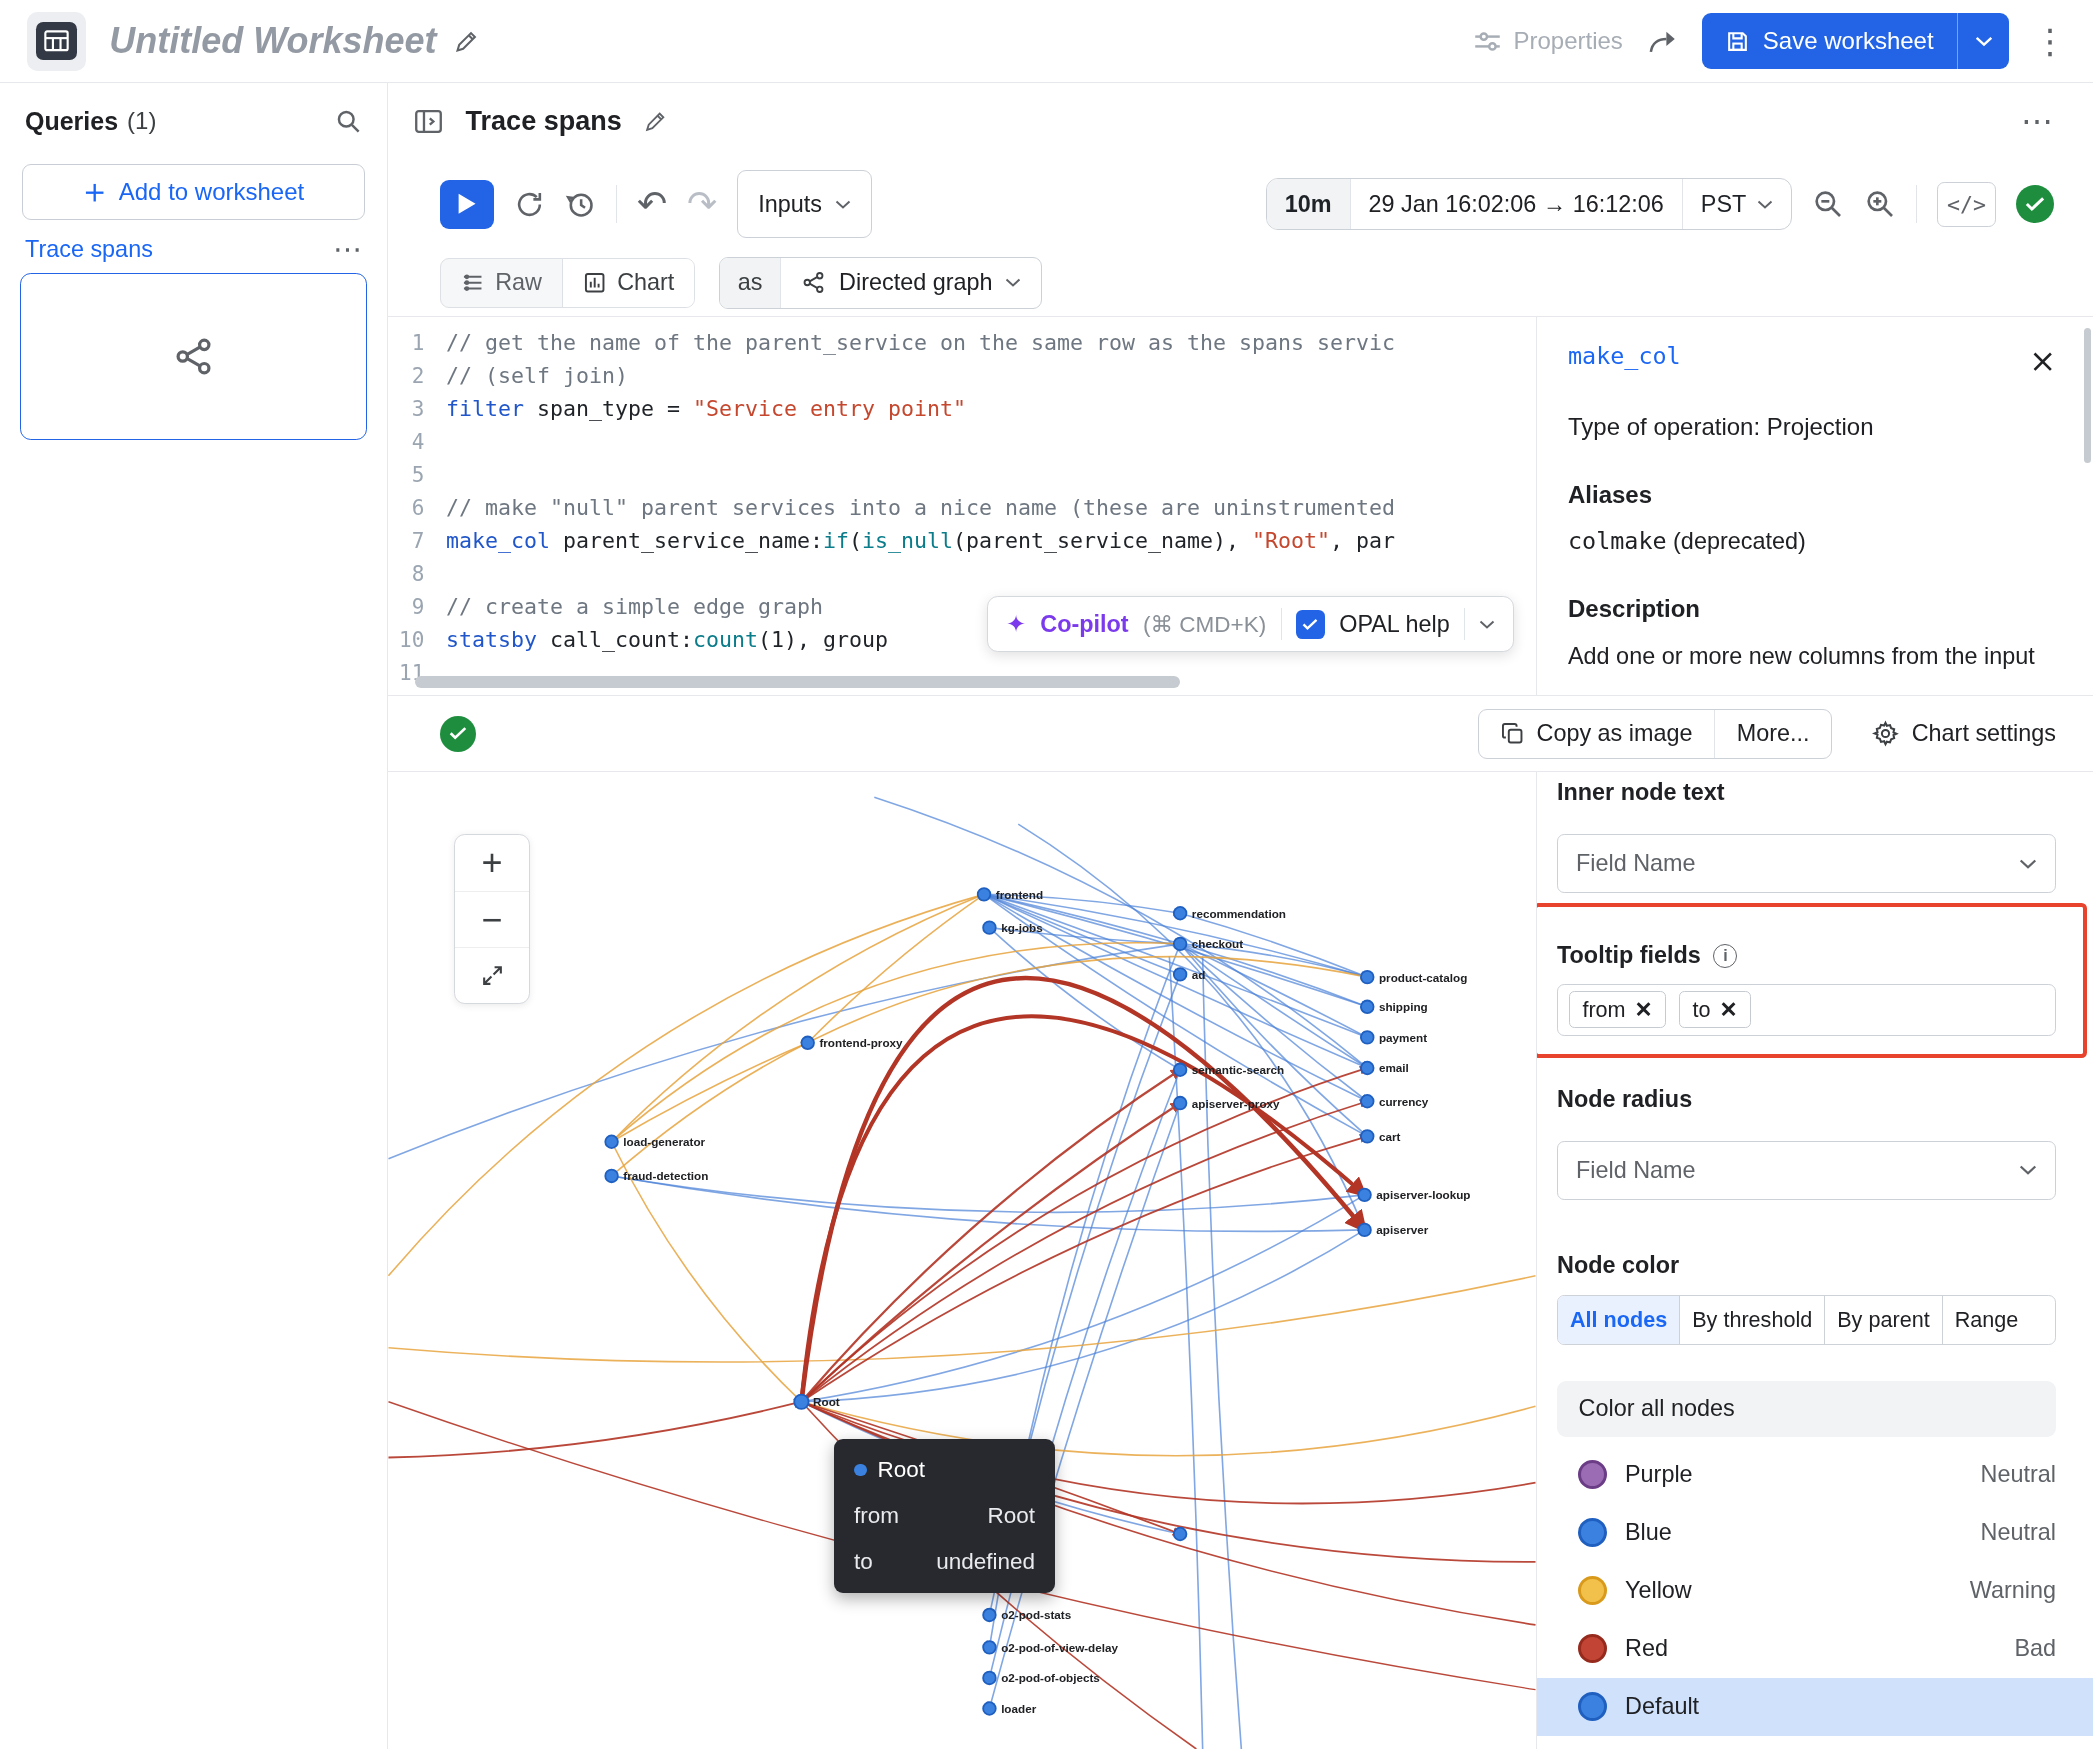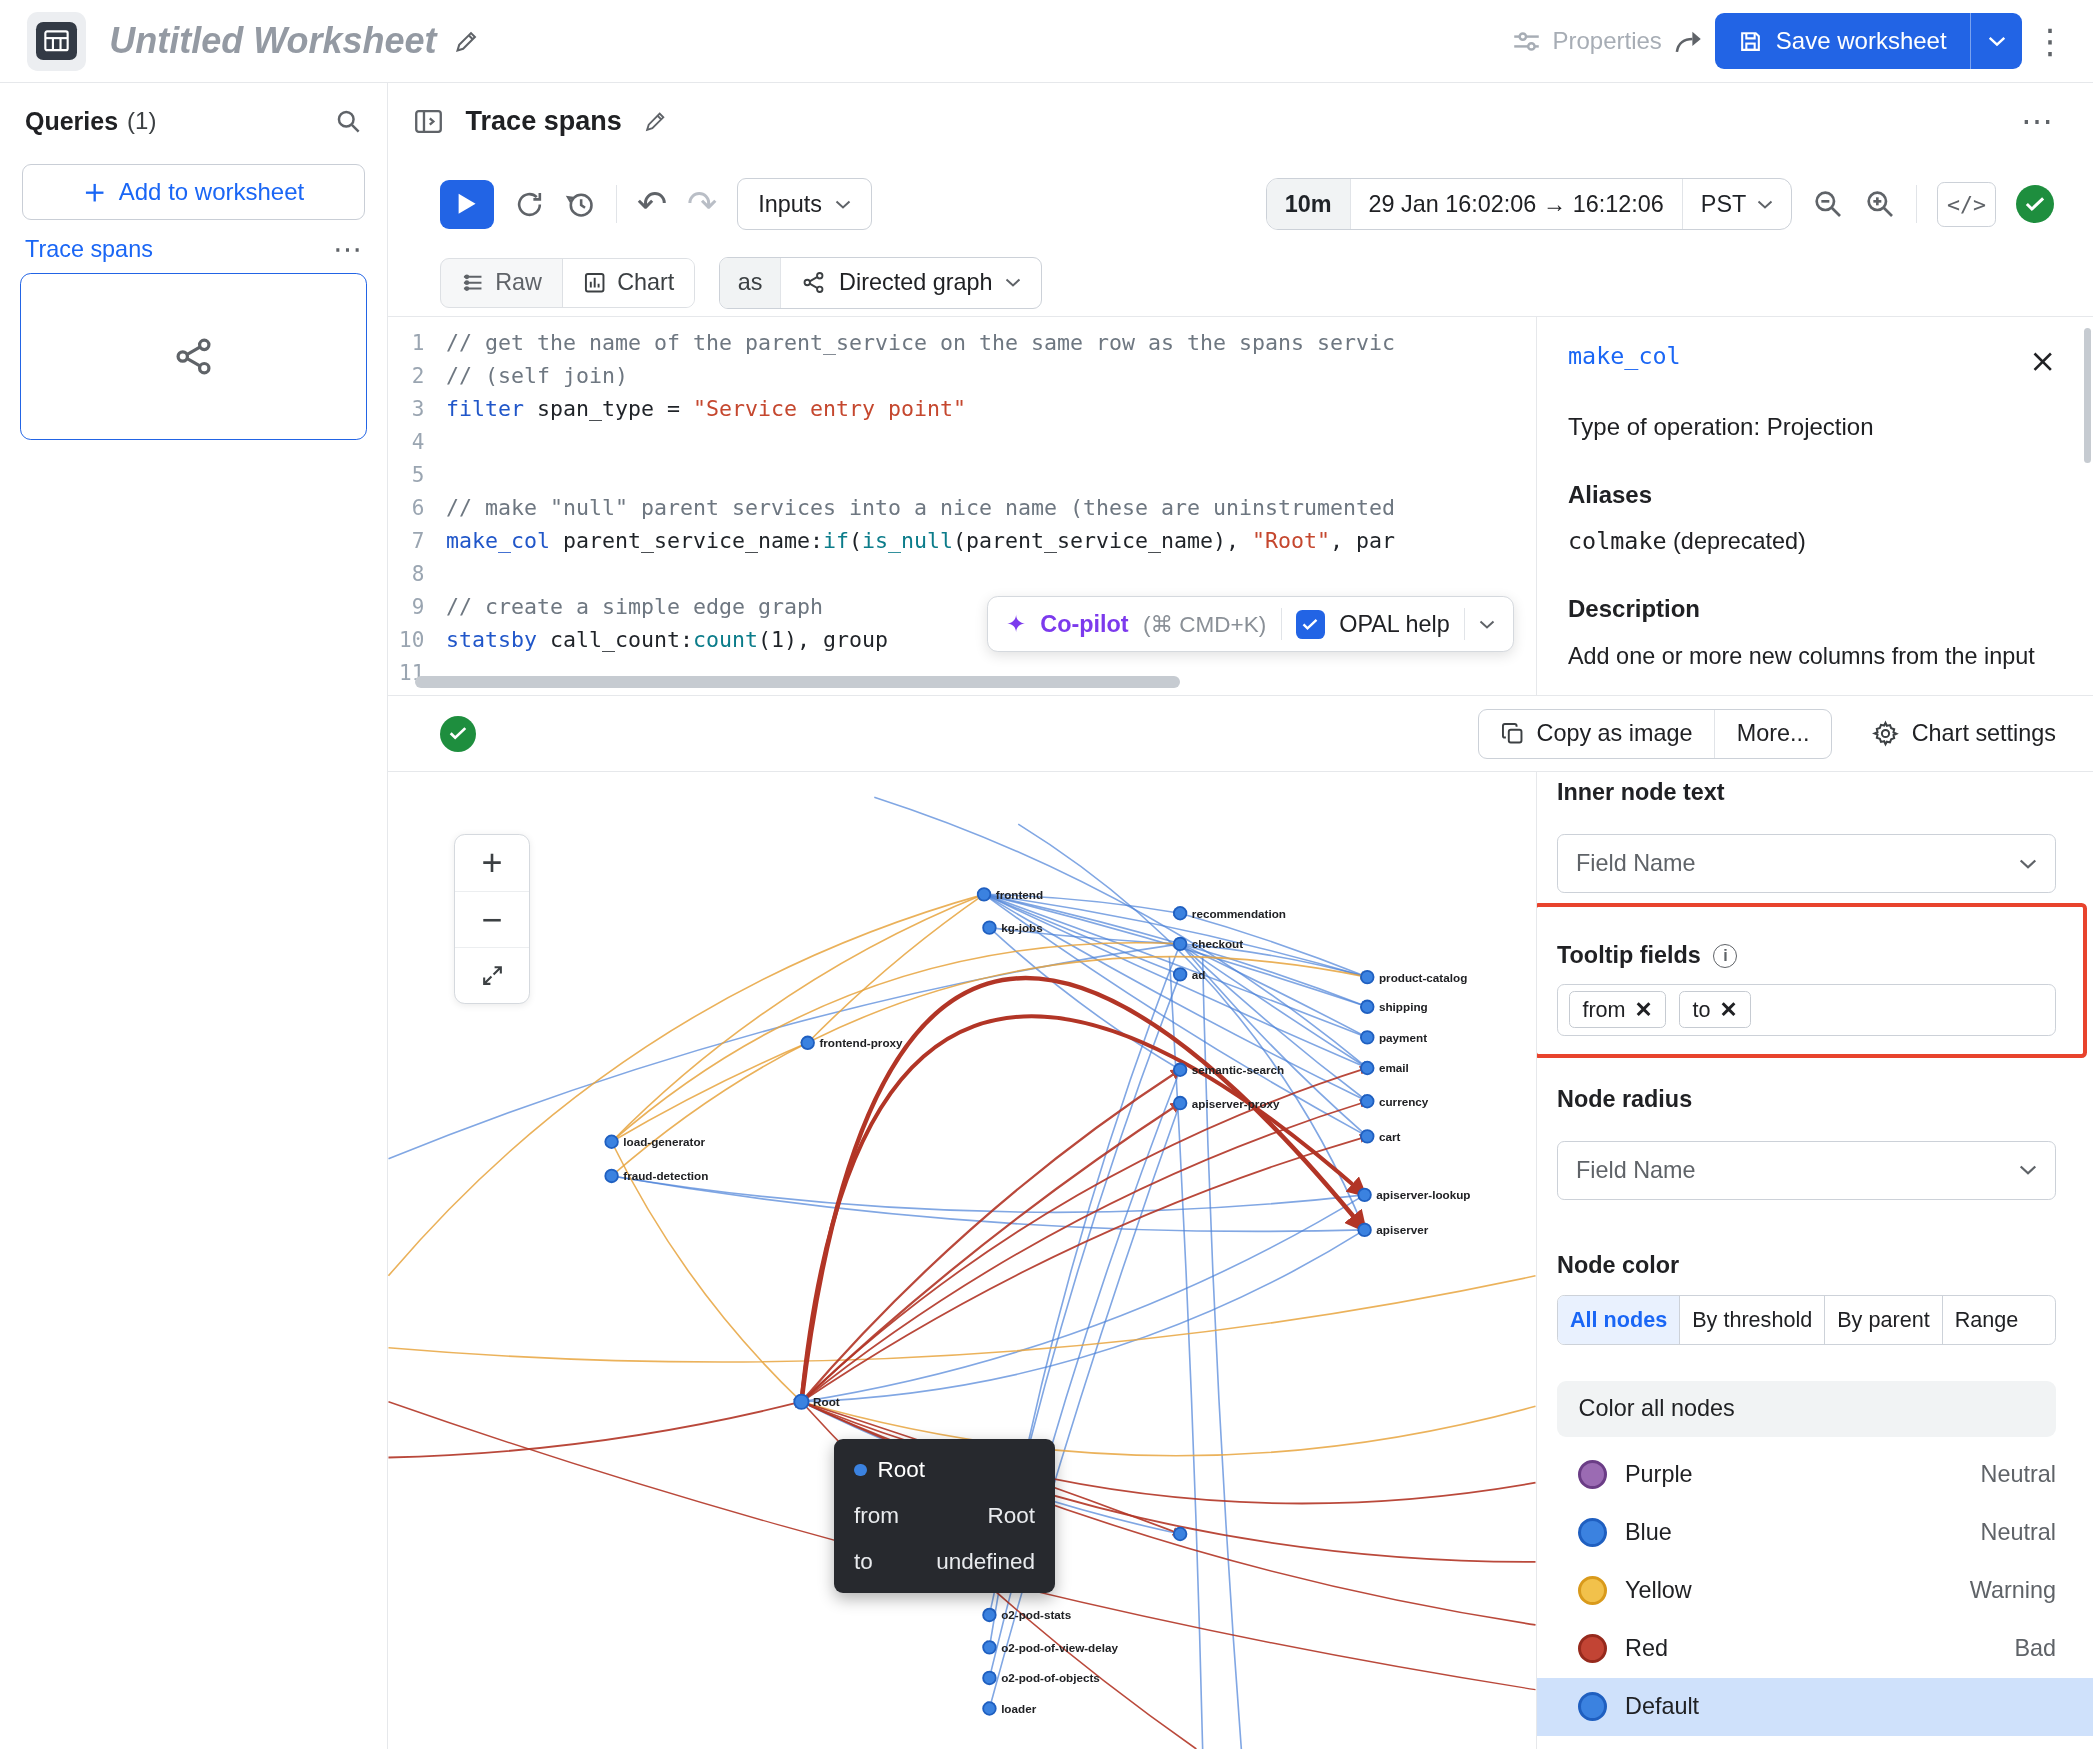--- a/index.html
+++ b/index.html
@@ -7,21 +7,21 @@
   body { font-family:"Liberation Sans",sans-serif; font-size:23.4px; color:#1f2328; background:#fff; overflow:hidden; }
   .app { position:relative; width:2094px; height:1750px; overflow:hidden; background:#fff; }
   svg { display:block; }
 
   
   .topbar { position:absolute; top:0; left:0; right:0; height:83px; background:#fff; border-bottom:0.9px solid #e6e8eb; display:flex; align-items:center; padding:0 27px; gap:16px; z-index:9; }
   .logo-tile { width:59px; height:59px; border-radius:10.8px; background:#eceef1; display:flex; align-items:center; justify-content:center; cursor:pointer; }
   .logo-inner { width:41px; height:38px; border-radius:7.2px; background:#333a45; display:flex; align-items:center; justify-content:center; }
   .wtitle { font-size:36px; font-style:italic; font-weight:600; color:#949aa3; margin-left:7.2px; }
   .iconbtn { display:flex; align-items:center; justify-content:center; color:#5f6368; cursor:pointer; }
-  .tb-right { margin-left:auto; display:flex; align-items:center; gap:11px; }
+  .tb-right { margin-left:auto; display:flex; align-items:center; gap:24px; }
   .properties { display:flex; align-items:center; gap:10.8px; color:#a7adb5; font-size:24px; cursor:pointer; }
   .save-group { display:flex; height:56px; border-radius:9px; overflow:hidden; }
   .save-main { display:flex; align-items:center; gap:12.6px; background:#2264e5; color:#fff; border:none; font-family:inherit; font-size:24px; font-weight:500; padding:0 23.4px; cursor:pointer; }
   .save-caret { width:52px; background:#2264e5; border:none; border-left:0.9px solid rgba(255,255,255,.4); display:flex; align-items:center; justify-content:center; cursor:pointer; }
   .kebab { font-size:34px; color:#5f6368; cursor:pointer; line-height:1; }
 
   
   .sidebar { position:absolute; top:83px; left:0; bottom:0; width:388px; background:#fff; border-right:0.9px solid #e6e8eb; }
   .sb-head { height:76px; display:flex; align-items:center; padding:0 25px; gap:9px; }
   .sb-title { font-size:25px; font-weight:700; color:#202124; }
@@ -36,21 +36,21 @@
   .main { position:absolute; top:83px; left:388px; right:0; bottom:0; background:#fff; }
   .main-header { height:76px; display:flex; align-items:center; padding:0 41px 0 25px; gap:21.6px; }
   .mh-title { font-size:27px; font-weight:700; color:#202124; }
   .mh-ellipsis { margin-left:auto; font-size:32px; color:#5f6368; cursor:pointer; line-height:1; }
 
   .toolbar { height:90px; display:flex; align-items:center; padding:0 40px 0 52px; gap:20px; }
   .play-btn { width:54px; height:49px; border-radius:9px; background:#2264e5; border:none; display:flex; align-items:center; justify-content:center; cursor:pointer; }
   .tool-ic { color:#5f6368; cursor:pointer; display:flex; align-items:center; justify-content:center; }
   .tool-ic.dim { color:#b9bec6; }
   .vdiv { width:0.9px; height:38px; background:#e1e4e8; }
-  .drop { height:52px; border:0.9px solid #ccd1d8; border-radius:9px; display:flex; align-items:center; gap:12.6px; padding:0 20px; background:#fff; font-size:23.4px; font-weight:500; color:#202124; cursor:pointer; }
+  .drop { height:68px; border:0.9px solid #ccd1d8; border-radius:9px; display:flex; align-items:center; gap:12.6px; padding:0 20px; background:#fff; font-size:23.4px; font-weight:500; color:#202124; cursor:pointer; }
   .tb-rightgrp { margin-left:auto; display:flex; align-items:center; gap:20px; }
   .timectl { height:52px; border:0.9px solid #ccd1d8; border-radius:12px; display:flex; align-items:stretch; overflow:hidden; background:#fff; cursor:pointer; }
   .timectl .seg { display:flex; align-items:center; padding:0 18px; font-size:23.4px; }
   .timectl .win { background:#f1f3f4; font-weight:700; border-right:0.9px solid #e1e4e8; }
   .timectl .range { font-weight:500; color:#202124; }
   .timectl .tz { border-left:0.9px solid #e1e4e8; gap:10.8px; font-weight:500; }
   .codebtn { height:45px; width:59px; border:0.9px solid #ccd1d8; border-radius:7.2px; background:#fff; font-family:"DejaVu Sans Mono",monospace; font-size:21.6px; color:#5f6368; display:flex; align-items:center; justify-content:center; cursor:pointer; }
   .checkcircle { width:38px; height:38px; border-radius:50%; background:#1e8e3e; display:flex; align-items:center; justify-content:center; }
 
   .subtoolbar { height:68px; display:flex; align-items:center; padding:0 40px 0 52px; gap:23.4px; border-bottom:0.9px solid #e6e8eb; }

